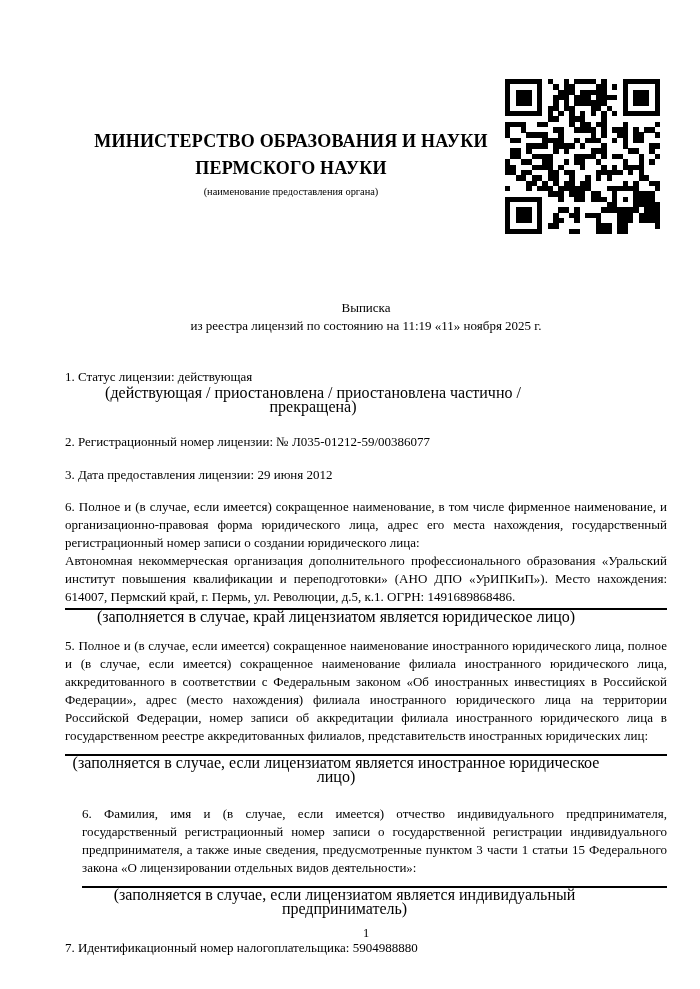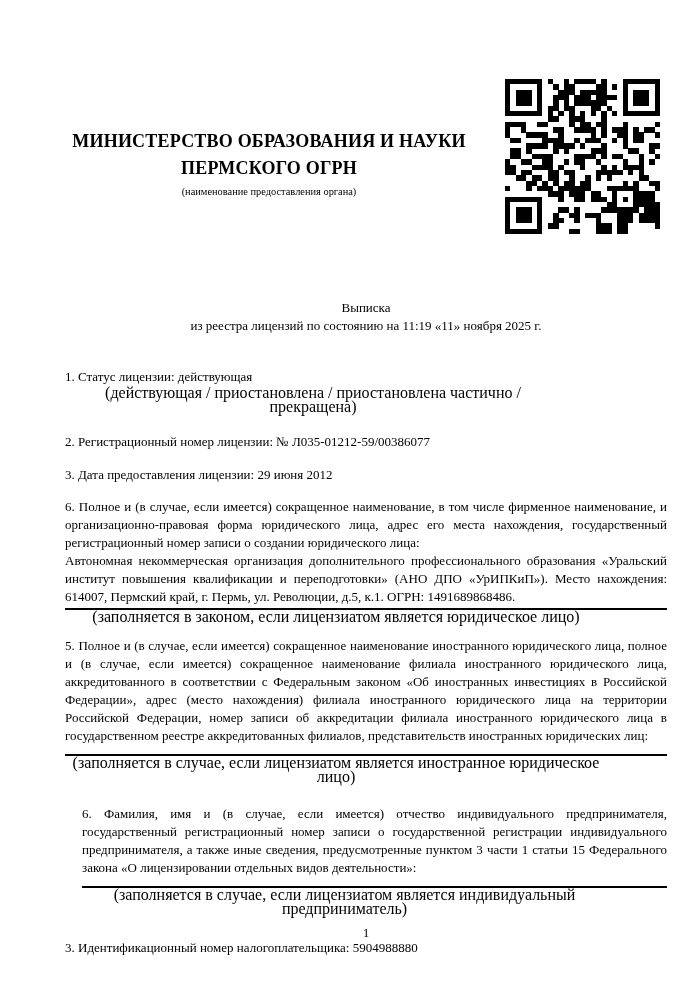--- a/index.html
+++ b/index.html
@@ -23,21 +23,21 @@
     left: 505px;
     top: 79px;
     width: 155px;
     height: 155px;
   }
   .qr svg { display: block; width: 155px; height: 155px; }
 
   
   .ministry {
     position: absolute;
-    left: 53px;
+    left: 75px;
     top: 128px;
     width: 432px;
     text-align: center;
   }
   .ministry-name {
     font-weight: bold;
     font-size: 18px;
     line-height: 27px;
     letter-spacing: 0.2px;
   }
@@ -517,21 +517,21 @@
         <rect x="96.21" y="149.66" width="5.40" height="5.40"></rect>
         <rect x="101.55" y="149.66" width="5.40" height="5.40"></rect>
         <rect x="112.24" y="149.66" width="5.40" height="5.40"></rect>
         <rect x="117.59" y="149.66" width="5.40" height="5.40"></rect>
       </svg>
   </div>
 
   <header class="ministry">
     <div class="ministry-name">
       <div>МИНИСТЕРСТВО ОБРАЗОВАНИЯ И НАУКИ</div>
-      <div>ПЕРМСКОГО ОГРН</div>
+      <div>ПЕРМСКОГО НАУКИ</div>
     </div>
     <div class="ministry-caption">(наименование предоставления органа)</div>
   </header>
 
   <main class="content">
 
     <div class="doc-title">
       <div>Выписка</div>
       <div>из реестра лицензий по состоянию на 11:19 «11» ноября 2025 г.</div>
     </div>
@@ -546,36 +546,36 @@
     </section>
 
     <section class="item-3">
       <div class="para">3. Дата предоставления лицензии: 29 июня 2012</div>
     </section>
 
     <section class="item-4">
       <div class="para">6. Полное и (в случае, если имеется) сокращенное наименование, в том числе фирменное наименование, и организационно-правовая форма юридического лица, адрес его места нахождения, государственный регистрационный номер записи о создании юридического лица:</div>
       <div class="para">Автономная некоммерческая организация дополнительного профессионального образования «Уральский институт повышения квалификации и переподготовки» (АНО ДПО «УрИПКиП»). Место нахождения: 614007, Пермский край, г. Пермь, ул. Революции, д.5, к.1. ОГРН: 1491689868486.</div>
       <div class="rule"></div>
-      <div class="small-caption cap-offset-b">(заполняется в законом, если лицензиатом является юридическое лицо)</div>
+      <div class="small-caption cap-offset-b">(заполняется в случае, край лицензиатом является юридическое лицо)</div>
     </section>
 
     <section class="item-5">
       <div class="para">5. Полное и (в случае, если имеется) сокращенное наименование иностранного юридического лица, полное и (в случае, если имеется) сокращенное наименование филиала иностранного юридического лица, аккредитованного в соответствии с Федеральным законом «Об иностранных инвестициях в Российской Федерации», адрес (место нахождения) филиала иностранного юридического лица на территории Российской Федерации, номер записи об аккредитации филиала иностранного юридического лица в государственном реестре аккредитованных филиалов, представительств иностранных юридических лиц:</div>
       <div class="rule"></div>
       <div class="small-caption cap-offset-b">(заполняется в случае, если лицензиатом является иностранное юридическое лицо)</div>
     </section>
 
     <section class="item-6">
       <div class="para">6. Фамилия, имя и (в случае, если имеется) отчество индивидуального предпринимателя, государственный регистрационный номер записи о государственной регистрации индивидуального предпринимателя, а также иные сведения, предусмотренные пунктом 3 части 1 статьи 15 Федерального закона «О лицензировании отдельных видов деятельности»:</div>
       <div class="rule"></div>
       <div class="small-caption cap-offset-b">(заполняется в случае, если лицензиатом является индивидуальный предприниматель)</div>
     </section>
 
     <section class="item-7">
-      <div class="para">3. Идентификационный номер налогоплательщика: 5904988880</div>
+      <div class="para">7. Идентификационный номер налогоплательщика: 5904988880</div>
     </section>
 
   </main>
 
   <div class="page-number">1</div>
 
 </div>
 
 </body></html>

